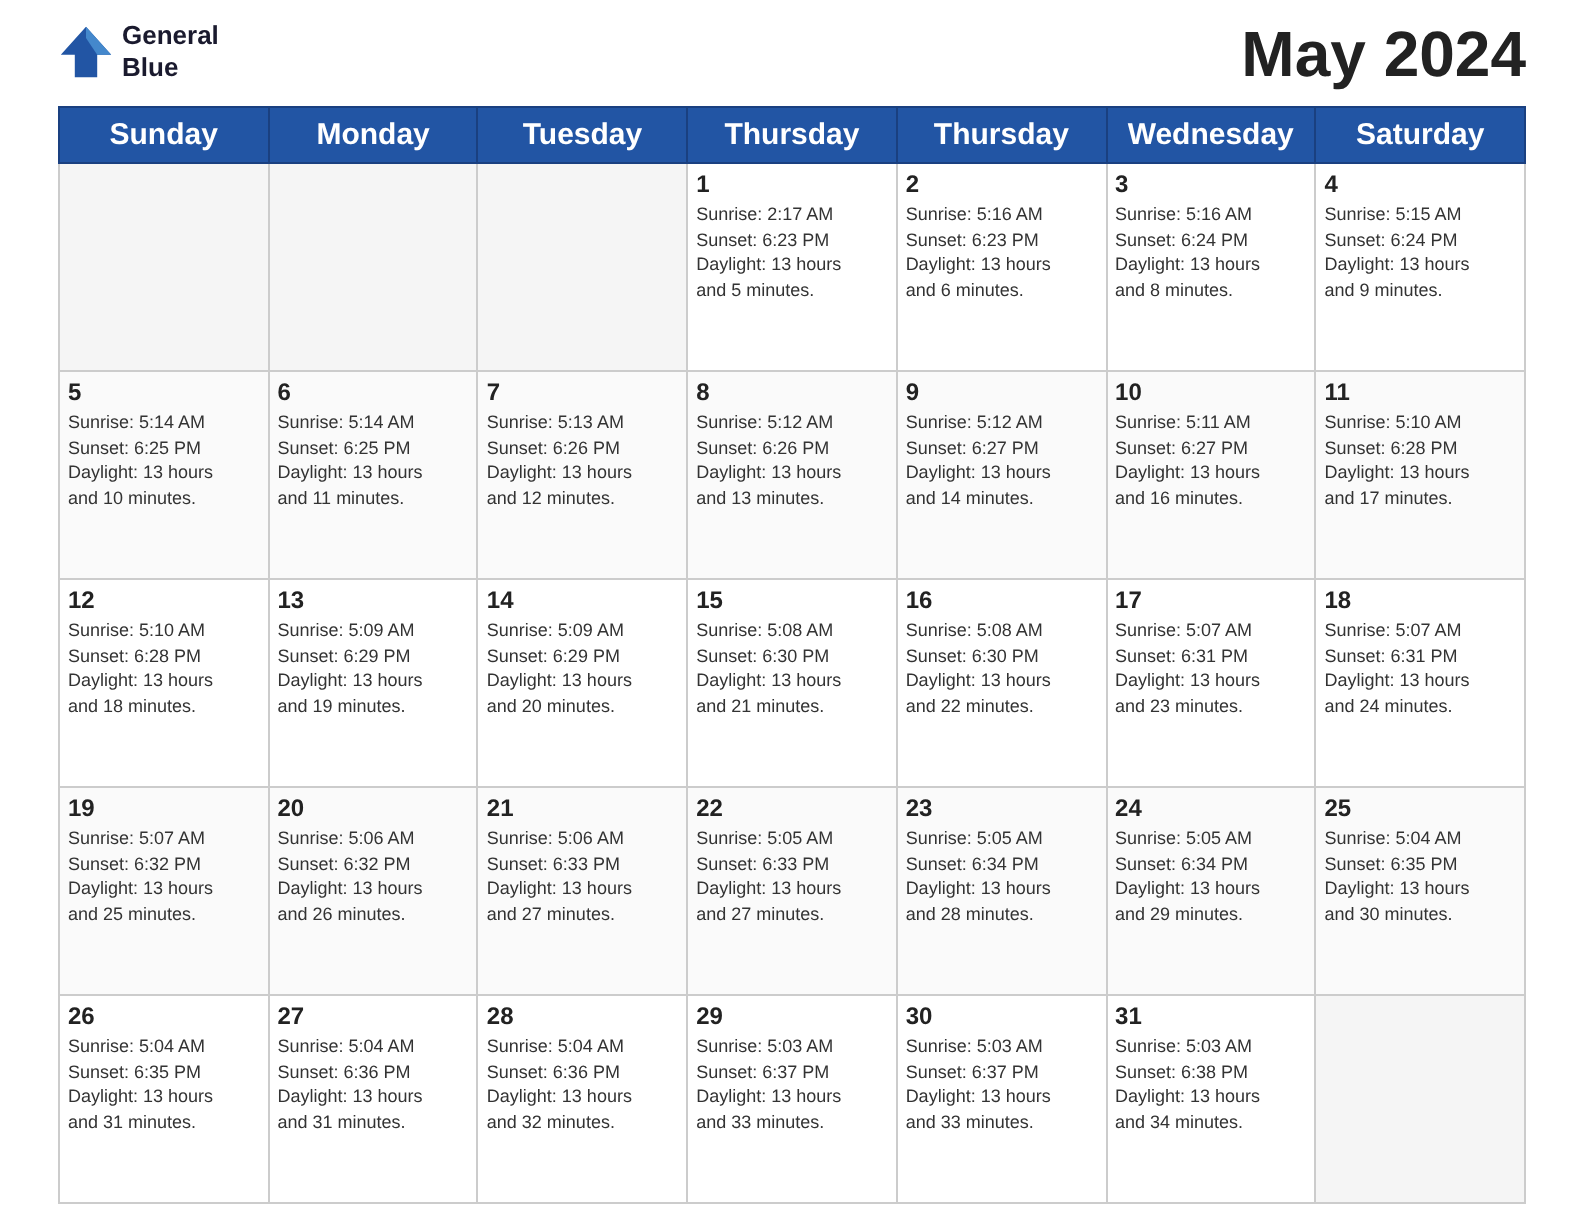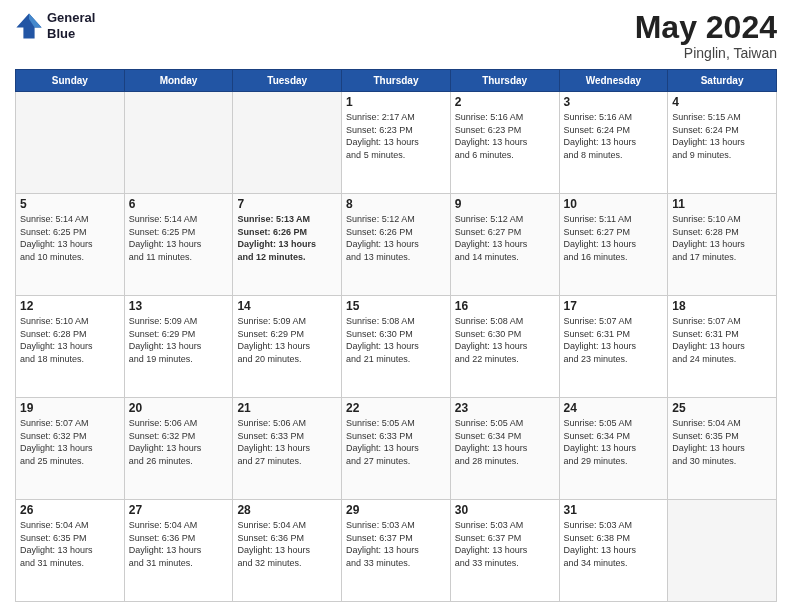--- a/index.html
+++ b/index.html
@@ -6,21 +6,21 @@
     body {
       font-family: Arial, sans-serif;
       background: #fff;
       width: 792px;
       height: 612px;
       overflow: hidden;
     }
     .page {
       width: 792px;
       height: 612px;
-      padding: 10px 15px;
+      padding: 10px 29px;
       display: flex;
       flex-direction: column;
     }
     .header {
       display: flex;
       justify-content: space-between;
       align-items: flex-start;
       margin-bottom: 8px;
     }
     .logo {
@@ -57,21 +57,21 @@
     .calendar {
       flex: 1;
       border: 1px solid #ccc;
       border-collapse: collapse;
       width: 100%;
       table-layout: fixed;
     }
     .calendar th {
       background: #2255a4;
       color: #fff;
-      font-size: 10px;
+      font-size: 15px;
       font-weight: bold;
       padding: 5px 4px;
       text-align: center;
       border: 1px solid #1a4080;
     }
     .calendar td {
       border: 1px solid #ccc;
       vertical-align: top;
       padding: 3px 4px;
       font-size: 9.5px;
@@ -107,21 +107,20 @@
         <polygon points="20,2 38,22 28,22 28,38 12,38 12,22 2,22" fill="#2255a4"></polygon>
         <polygon points="20,2 38,22 28,22 20,10" fill="#4488cc"></polygon>
       </svg>
       <div class="logo-text">
         <span>General</span>
         <span>Blue</span>
       </div>
     </div>
     <div class="title-block">
       <div class="month-year">May 2024</div>
-      <div class="location">Pinglin, Taiwan</div>
     </div>
   </div>
 
   <table class="calendar">
     <thead>
       <tr>
       <th>Sunday</th>
           <th>Monday</th>
           <th>Tuesday</th>
           <th>Thursday</th>
@@ -174,21 +173,21 @@
           </td>
           <td>
             <div class="day-number">6</div>
             <div class="day-info" style="white-space: pre-line;">Sunrise: 5:14 AM
 Sunset: 6:25 PM
 Daylight: 13 hours
 and 11 minutes.</div>
           </td>
           <td>
             <div class="day-number">7</div>
-            <div class="day-info" style="white-space: pre-line; font-weight: bold;">Sunrise: 5:13 AM
+            <div class="day-info" style="white-space: pre-line;">Sunrise: 5:13 AM
 Sunset: 6:26 PM
 Daylight: 13 hours
 and 12 minutes.</div>
           </td>
           <td>
             <div class="day-number">8</div>
             <div class="day-info" style="white-space: pre-line;">Sunrise: 5:12 AM
 Sunset: 6:26 PM
 Daylight: 13 hours
 and 13 minutes.</div>

